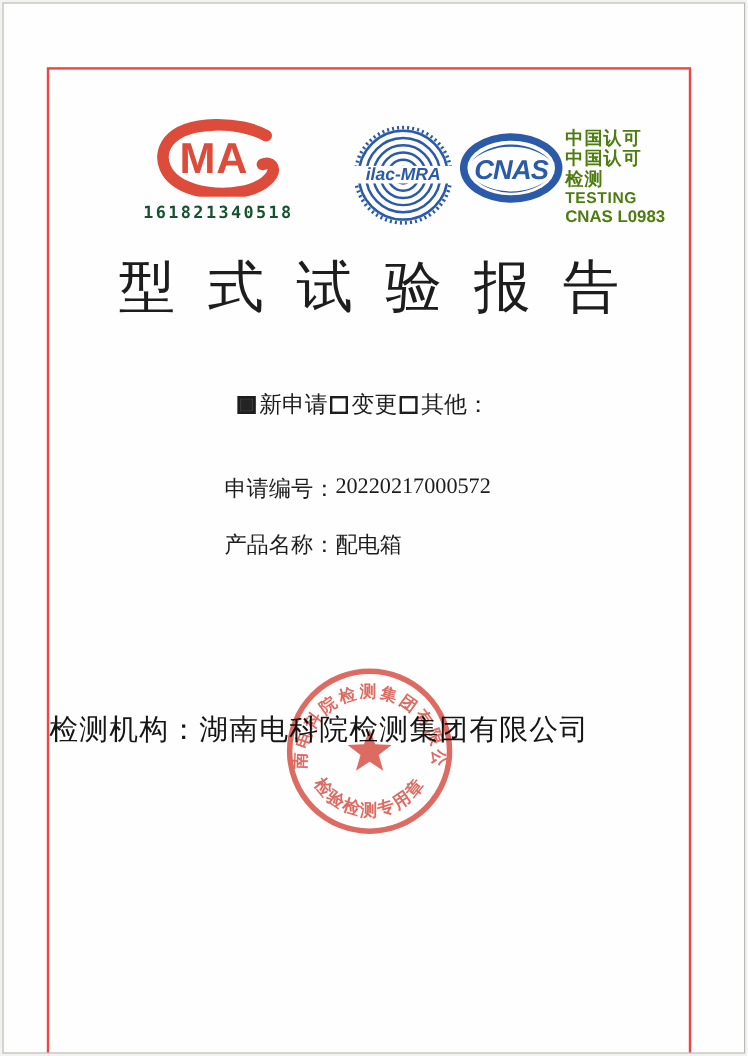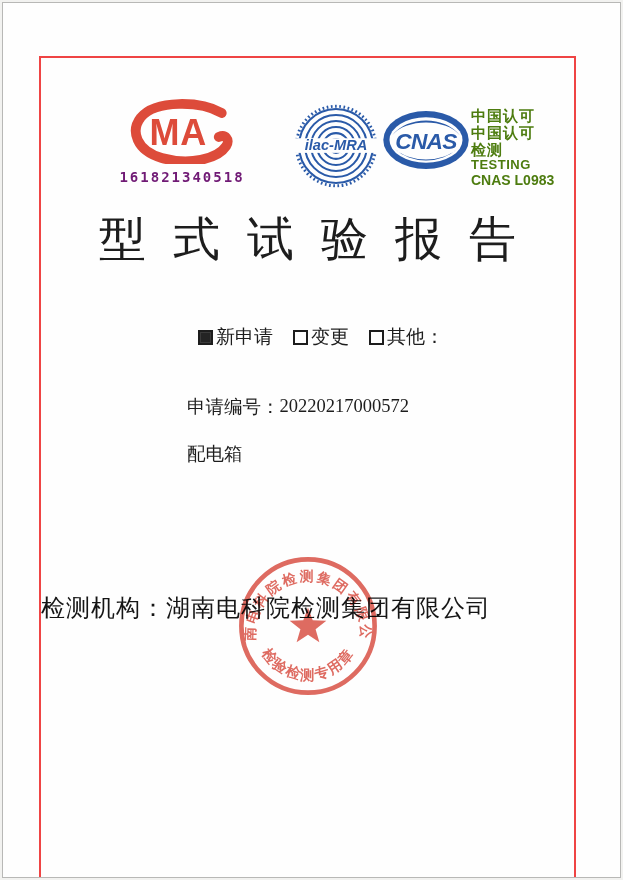--- a/index.html
+++ b/index.html
@@ -20,42 +20,42 @@
   }
   
   .frame {
     position:absolute; left:36px; top:53px; width:537px; height:863px;
     border:2px solid #ef4444; background:transparent;
   }
   
   .cma-block { position:absolute; left:76px; top:40px; width:130px; text-align:center; }
   .cma-number {
     font-family:"DejaVu Sans Mono","Liberation Mono",monospace;
-    font-size:14px; font-weight:bold; color:#701a75; letter-spacing:2px; margin-top:1px;
+    font-size:14px; font-weight:bold; color:#14532d; letter-spacing:2px; margin-top:1px;
   }
   .ilac-logo { position:absolute; left:252px; top:45px; }
   .cnas-logo { position:absolute; left:340px; top:51px; }
   .cnas-text-block {
     position:absolute; left:430px; top:49px;
     font-family:"Liberation Sans","DejaVu Sans",sans-serif;
     color:#4d7c0f; font-weight:bold; line-height:1.14;
   }
   .cnas-text-block .cn { font-size:15px; letter-spacing:1px; }
   .cnas-text-block .en1 { font-size:13px; letter-spacing:0.5px; }
   .cnas-text-block .en2 { font-size:14px; }
   
   .doc-title {
     position:absolute; left:0; top:150px; width:100%;
     text-align:center; font-size:47px; color:#1d1d1d;
     letter-spacing:27px; padding-left:27px; font-weight:normal;
   }
   
   .apply-type {
     position:absolute; left:157px; top:266px;
-    display:flex; gap:20px; font-size:19px; color:#1d1d1d; align-items:center;
+    display:flex; gap:2px; font-size:19px; color:#1d1d1d; align-items:center;
   }
   .apply-opt { display:flex; align-items:center; }
   .cbox {
     display:inline-block; width:15px; height:15px;
     border:2px solid #1d1d1d; margin-right:3px; background:#fff;
   }
   .cbox.checked { background:#242424; box-shadow:inset 0 0 0 1px #3a3a3a; }
   
   .fields { position:absolute; left:146px; top:325px; }
   .field-row { height:47px; font-size:18.5px; color:#1d1d1d; display:flex; align-items:center; }
@@ -141,20 +141,21 @@
         <span>其他：</span>
       </span>
     </div>
 
     <div class="fields">
       <div class="field-row">
         <span class="field-label">申请编号：</span>
         <span class="field-value">20220217000572</span>
       </div>
       <div class="field-row">
+        <span class="field-label">产品名称：</span>
         <span class="field-value">配电箱</span>
       </div>
     </div>
 
     <div class="agency">
       <span>检测机构：</span><span>湖南电科院检测集团有限公司</span>
     </div>
 
     <svg class="stamp" viewBox="0 0 160 160">
       <defs>

